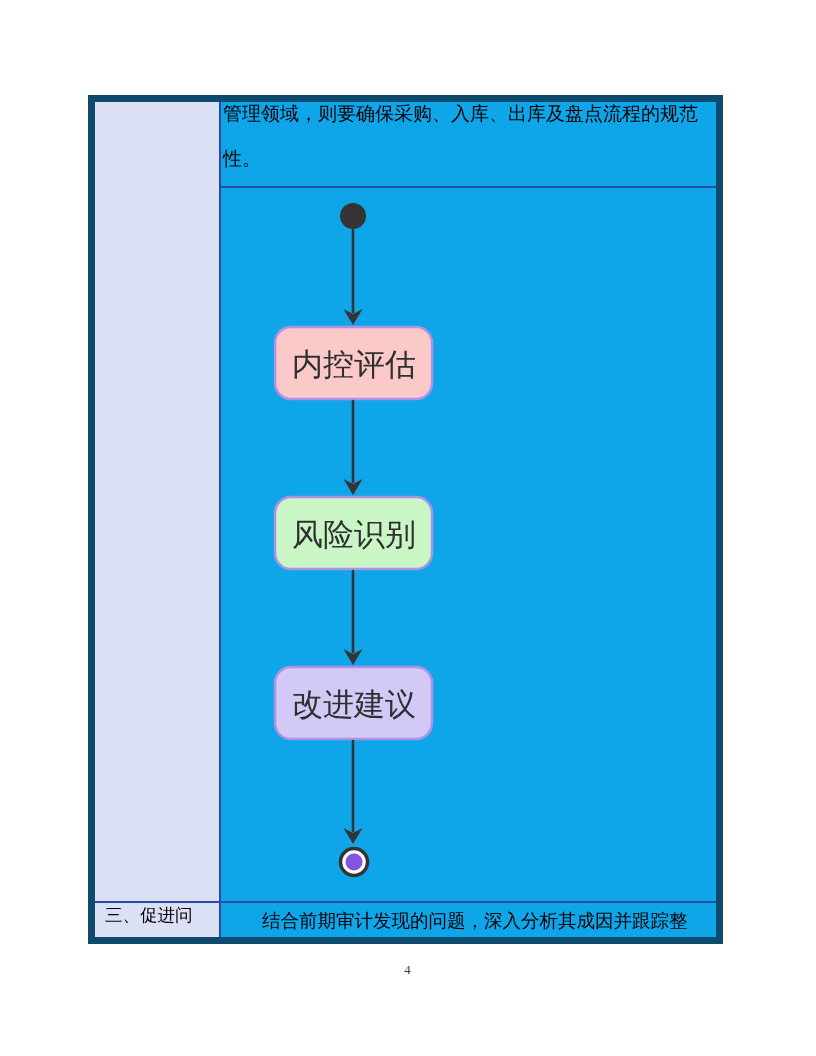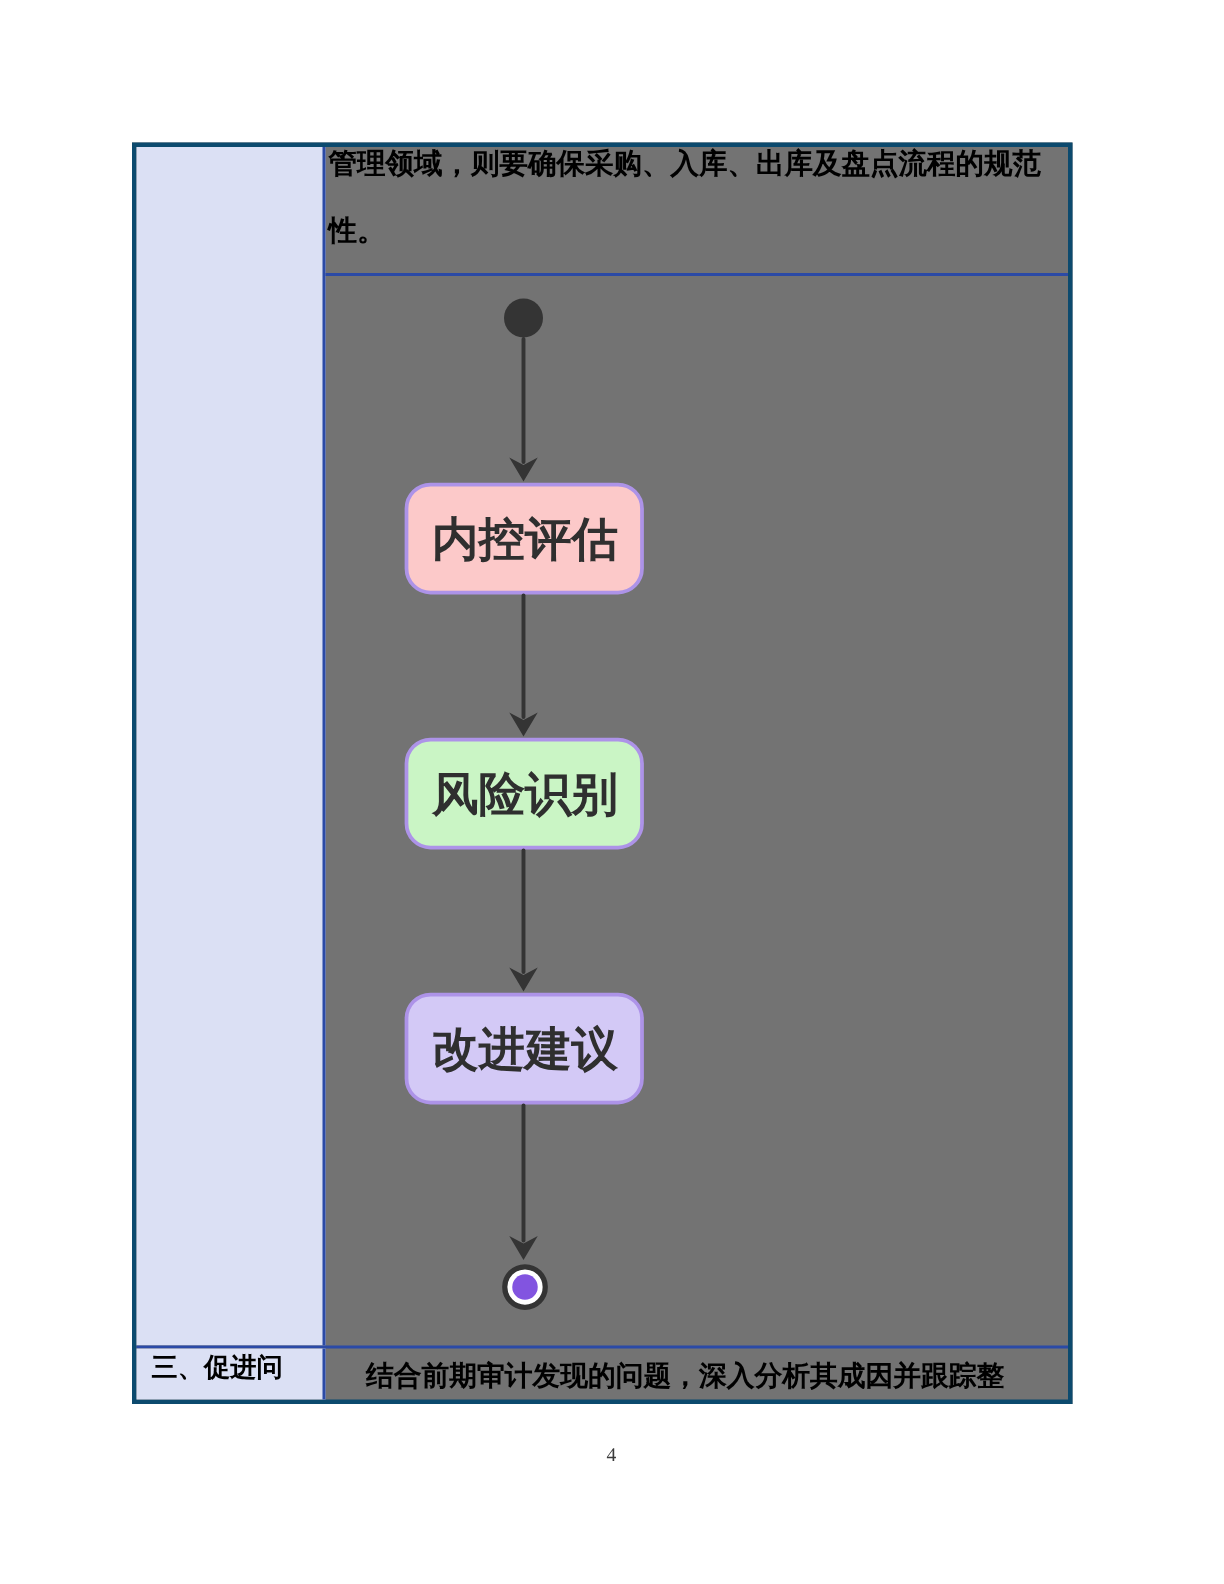--- a/index.html
+++ b/index.html
@@ -2,21 +2,21 @@
 <html><head>
 <meta charset="utf-8">
 <style>
   html,body{margin:0;padding:0;background:#ffffff;}
   .page{
     position:relative;width:816px;height:1056px;background:#ffffff;overflow:hidden;
     font-family:"Liberation Serif","DejaVu Serif",serif;color:#000;
   }
   .doc-table{
     position:absolute;left:88px;top:95px;width:621px;height:835px;
-    border:3px solid #0c4a6e;background:#737373;font-weight:bold;
+    border:7px solid #0c4a6e;background:#0ea5e9;
   }
   .cell-left-merged{
     position:absolute;left:0;top:0;width:126px;height:799px;
     background:#DBE0F4;border-right:2px solid #2B4AA6;box-sizing:border-box;
   }
   .cell-top-text{
     position:absolute;left:126px;top:0;width:495px;height:86px;
     border-bottom:2px solid #2B4AA6;box-sizing:border-box;
     font-size:19px;line-height:45px;padding-left:2px;overflow:hidden;
   }
@@ -28,21 +28,21 @@
   .row-bottom{
     position:absolute;left:0;top:799px;width:621px;height:36px;
     border-top:2px solid #2B4AA6;box-sizing:border-box;display:flex;
   }
   .cell-bottom-left{
     width:126px;box-sizing:border-box;background:#DBE0F4;
     border-right:2px solid #2B4AA6;display:flex;align-items:flex-start;
     padding-left:10px;font-size:17.5px;
   }
   .cell-bottom-right{
-    flex:1;display:flex;align-items:center;padding-left:27px;font-size:18.5px;
+    flex:1;display:flex;align-items:center;padding-left:41px;font-size:18.5px;
   }
   .page-number{
     position:absolute;left:0;top:962px;width:100%;text-align:center;
     font-size:13px;color:#3a3a3a;letter-spacing:1px;
   }
   
   .flow-svg{position:absolute;left:0;top:0;}
   .flow-line{stroke:#343434;stroke-width:2.6;stroke-linecap:round;}
   .flow-arrowhead{fill:#343434;}
   .flow-rect{stroke:#AD93E8;stroke-width:2.5;}

